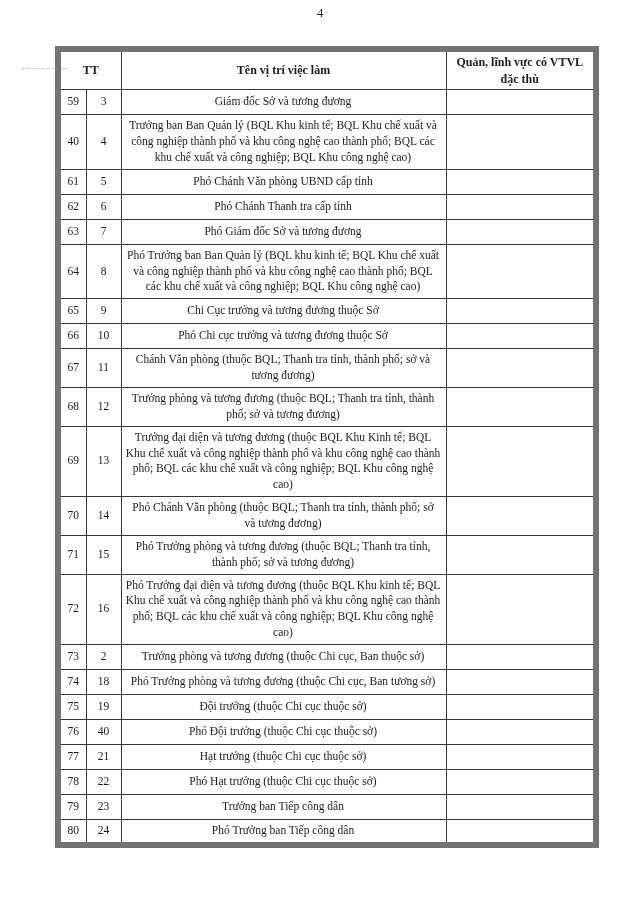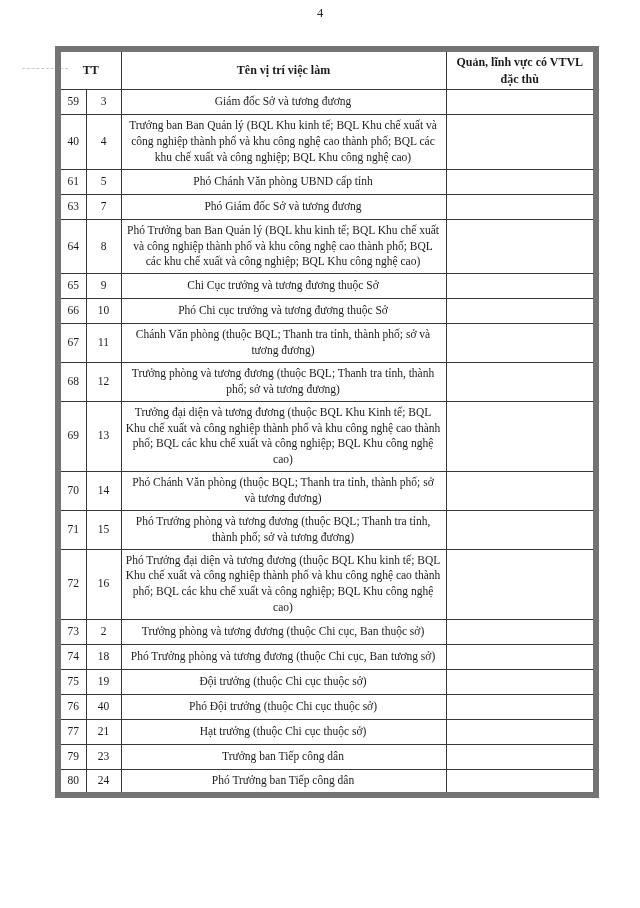--- a/index.html
+++ b/index.html
@@ -94,20 +94,26 @@
         <td class="name-cell">Trưởng ban Ban Quản lý (BQL Khu kinh tế; BQL Khu chế xuất và công nghiệp thành phố và khu công nghệ cao thành phố; BQL các khu chế xuất và công nghiệp; BQL Khu công nghệ cao)</td>
         <td class="sector-cell"></td>
       </tr>
       <tr>
         <td class="num-cell">61</td>
         <td class="num-cell">5</td>
         <td class="name-cell">Phó Chánh Văn phòng UBND cấp tỉnh</td>
         <td class="sector-cell"></td>
       </tr>
       <tr>
+        <td class="num-cell">62</td>
+        <td class="num-cell">6</td>
+        <td class="name-cell">Phó Chánh Thanh tra cấp tỉnh</td>
+        <td class="sector-cell"></td>
+      </tr>
+      <tr>
         <td class="num-cell">63</td>
         <td class="num-cell">7</td>
         <td class="name-cell">Phó Giám đốc Sở và tương đương</td>
         <td class="sector-cell"></td>
       </tr>
       <tr>
         <td class="num-cell">64</td>
         <td class="num-cell">8</td>
         <td class="name-cell">Phó Trưởng ban Ban Quản lý (BQL khu kinh tế; BQL Khu chế xuất và công nghiệp thành phố và khu công nghệ cao thành phố; BQL các khu chế xuất và công nghiệp; BQL Khu công nghệ cao)</td>
         <td class="sector-cell"></td>
@@ -184,20 +190,26 @@
         <td class="name-cell">Phó Đội trưởng (thuộc Chi cục thuộc sở)</td>
         <td class="sector-cell"></td>
       </tr>
       <tr>
         <td class="num-cell">77</td>
         <td class="num-cell">21</td>
         <td class="name-cell">Hạt trưởng (thuộc Chi cục thuộc sở)</td>
         <td class="sector-cell"></td>
       </tr>
       <tr>
+        <td class="num-cell">78</td>
+        <td class="num-cell">22</td>
+        <td class="name-cell">Phó Hạt trưởng (thuộc Chi cục thuộc sở)</td>
+        <td class="sector-cell"></td>
+      </tr>
+      <tr>
         <td class="num-cell">79</td>
         <td class="num-cell">23</td>
         <td class="name-cell">Trưởng ban Tiếp công dân</td>
         <td class="sector-cell"></td>
       </tr>
       <tr>
         <td class="num-cell">80</td>
         <td class="num-cell">24</td>
         <td class="name-cell">Phó Trưởng ban Tiếp công dân</td>
         <td class="sector-cell"></td>

